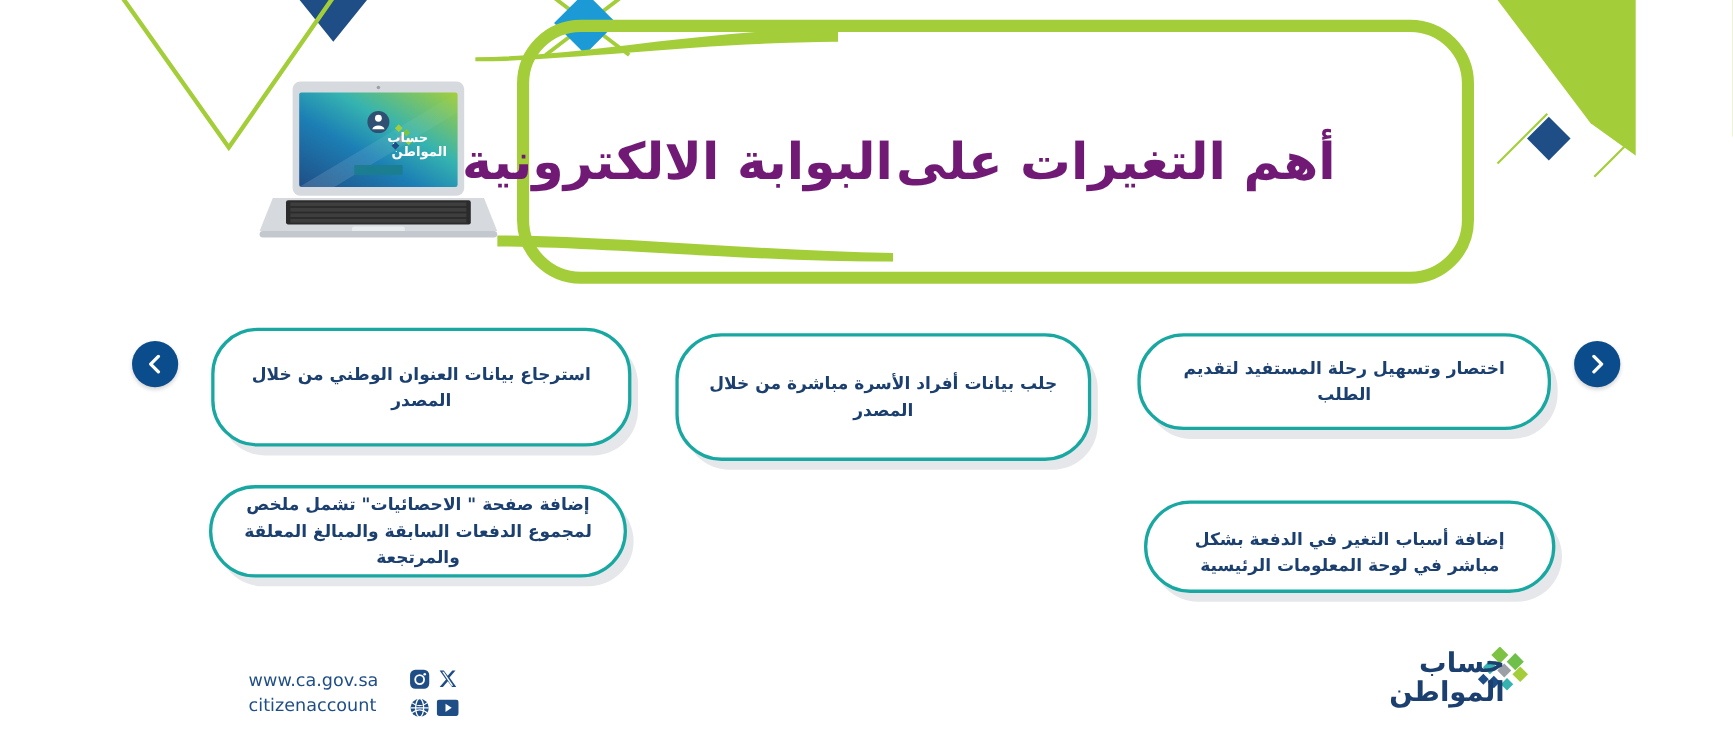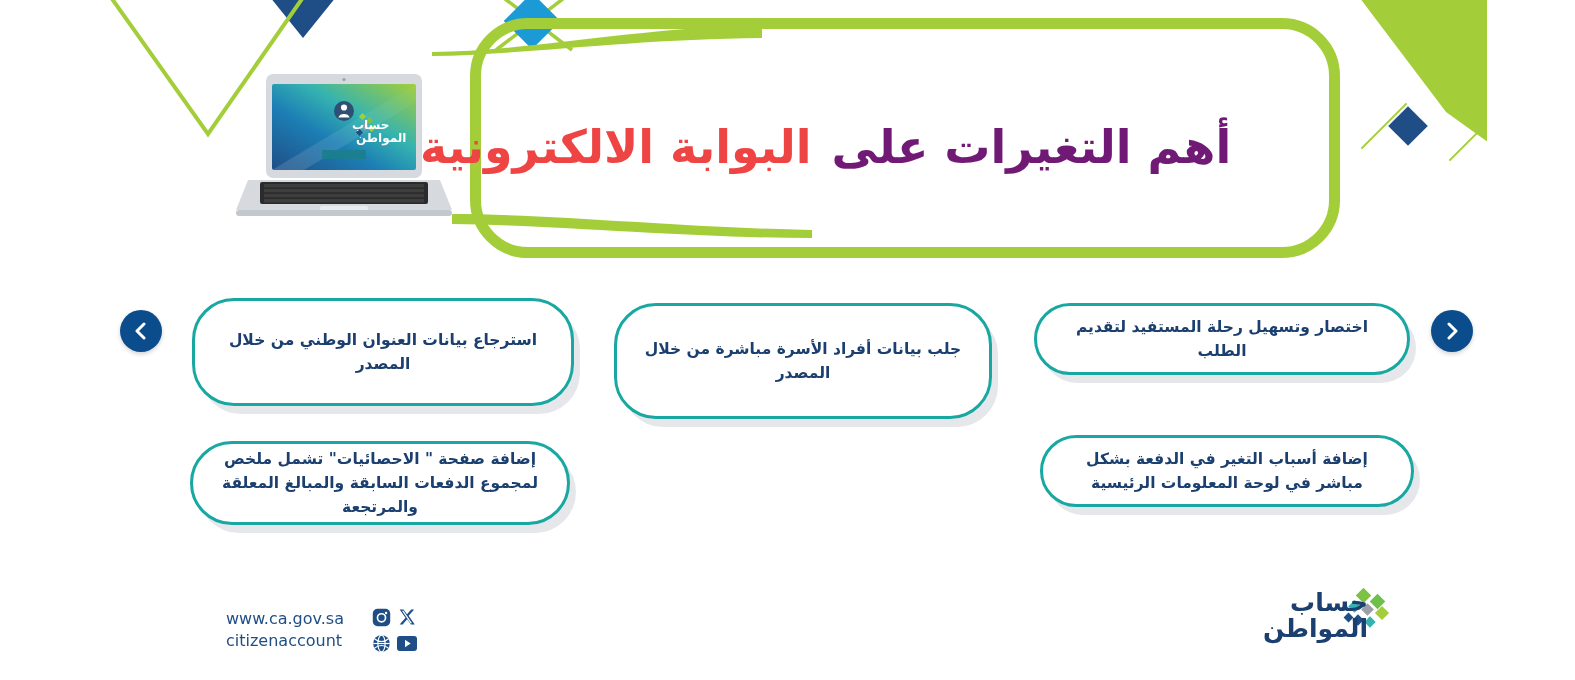--- a/index.html
+++ b/index.html
@@ -57,21 +57,21 @@
   .laptop{position:absolute;top:72px;left:234px;width:220px;height:152px;}
 
   
   .title{
     position:absolute;top:108px;left:420px;width:860px;height:78px;
     display:flex;align-items:center;justify-content:flex-end;
     direction:rtl;white-space:nowrap;
     font-size:46px;font-weight:700;letter-spacing:0px;
   }
   .t-navy{color:#701a75;text-align:right;}
-  .t-teal{color:#ef4444;margin-right:20px;}
+  .t-teal{color:#701a75;margin-right:3px;}
 
   
   .nav-btn{
     position:absolute;top:310px;width:42px;height:42px;border-radius:50%;
     background:#0B4C8C;display:flex;align-items:center;justify-content:center;
     cursor:pointer;box-shadow:0 2px 4px rgba(0,0,0,.18);
   }
   .nav-prev{left:120px;}
   .nav-next{left:1431px;}
 
@@ -86,24 +86,24 @@
     text-align:center;
     box-sizing:border-box;
     padding:10px 26px;
     color:#1B3F6E;
     font-size:15.5px;font-weight:700;line-height:1.55;
     direction:rtl;
     box-shadow:7px 9px 0 -1px rgba(210,212,216,.55);
   }
   .c1{left:192px;top:0;width:382px;height:108px;}
   .c2{left:614px;top:5px;width:378px;height:116px;}
-  .c3{left:1034px;top:5px;width:376px;height:72px;}
+  .c3{left:1034px;top:5px;width:376px;height:88px;}
   .c4{left:190px;top:143px;width:380px;height:84px;}
   .c5{left:616px;top:143px;width:374px;height:84px;}
-  .c6{left:1040px;top:137px;width:374px;height:72px;}
+  .c6{left:1040px;top:157px;width:374px;height:84px;align-items:flex-end;}
   .c5 .txt{text-align:justify;text-align-last:center;}
 
   
   .footer-social{position:absolute;left:178px;top:606px;width:240px;height:48px;display:flex;align-items:center;}
   .icon-grid{display:grid;grid-template-columns:22px 22px;grid-template-rows:22px 22px;gap:4px 4px;}
   .sicon{width:22px;height:22px;display:flex;align-items:center;justify-content:center;color:#1F4E86;}
   .divider-v{width:2px;height:38px;background:#C9CDD4;margin:0 12px 0 14px;}
   .footer-links{display:flex;flex-direction:column;justify-content:center;direction:ltr;}
   .footer-links span{color:#1F4E86;font-size:16px;line-height:1.35;font-weight:400;margin-left:48px;}
 

